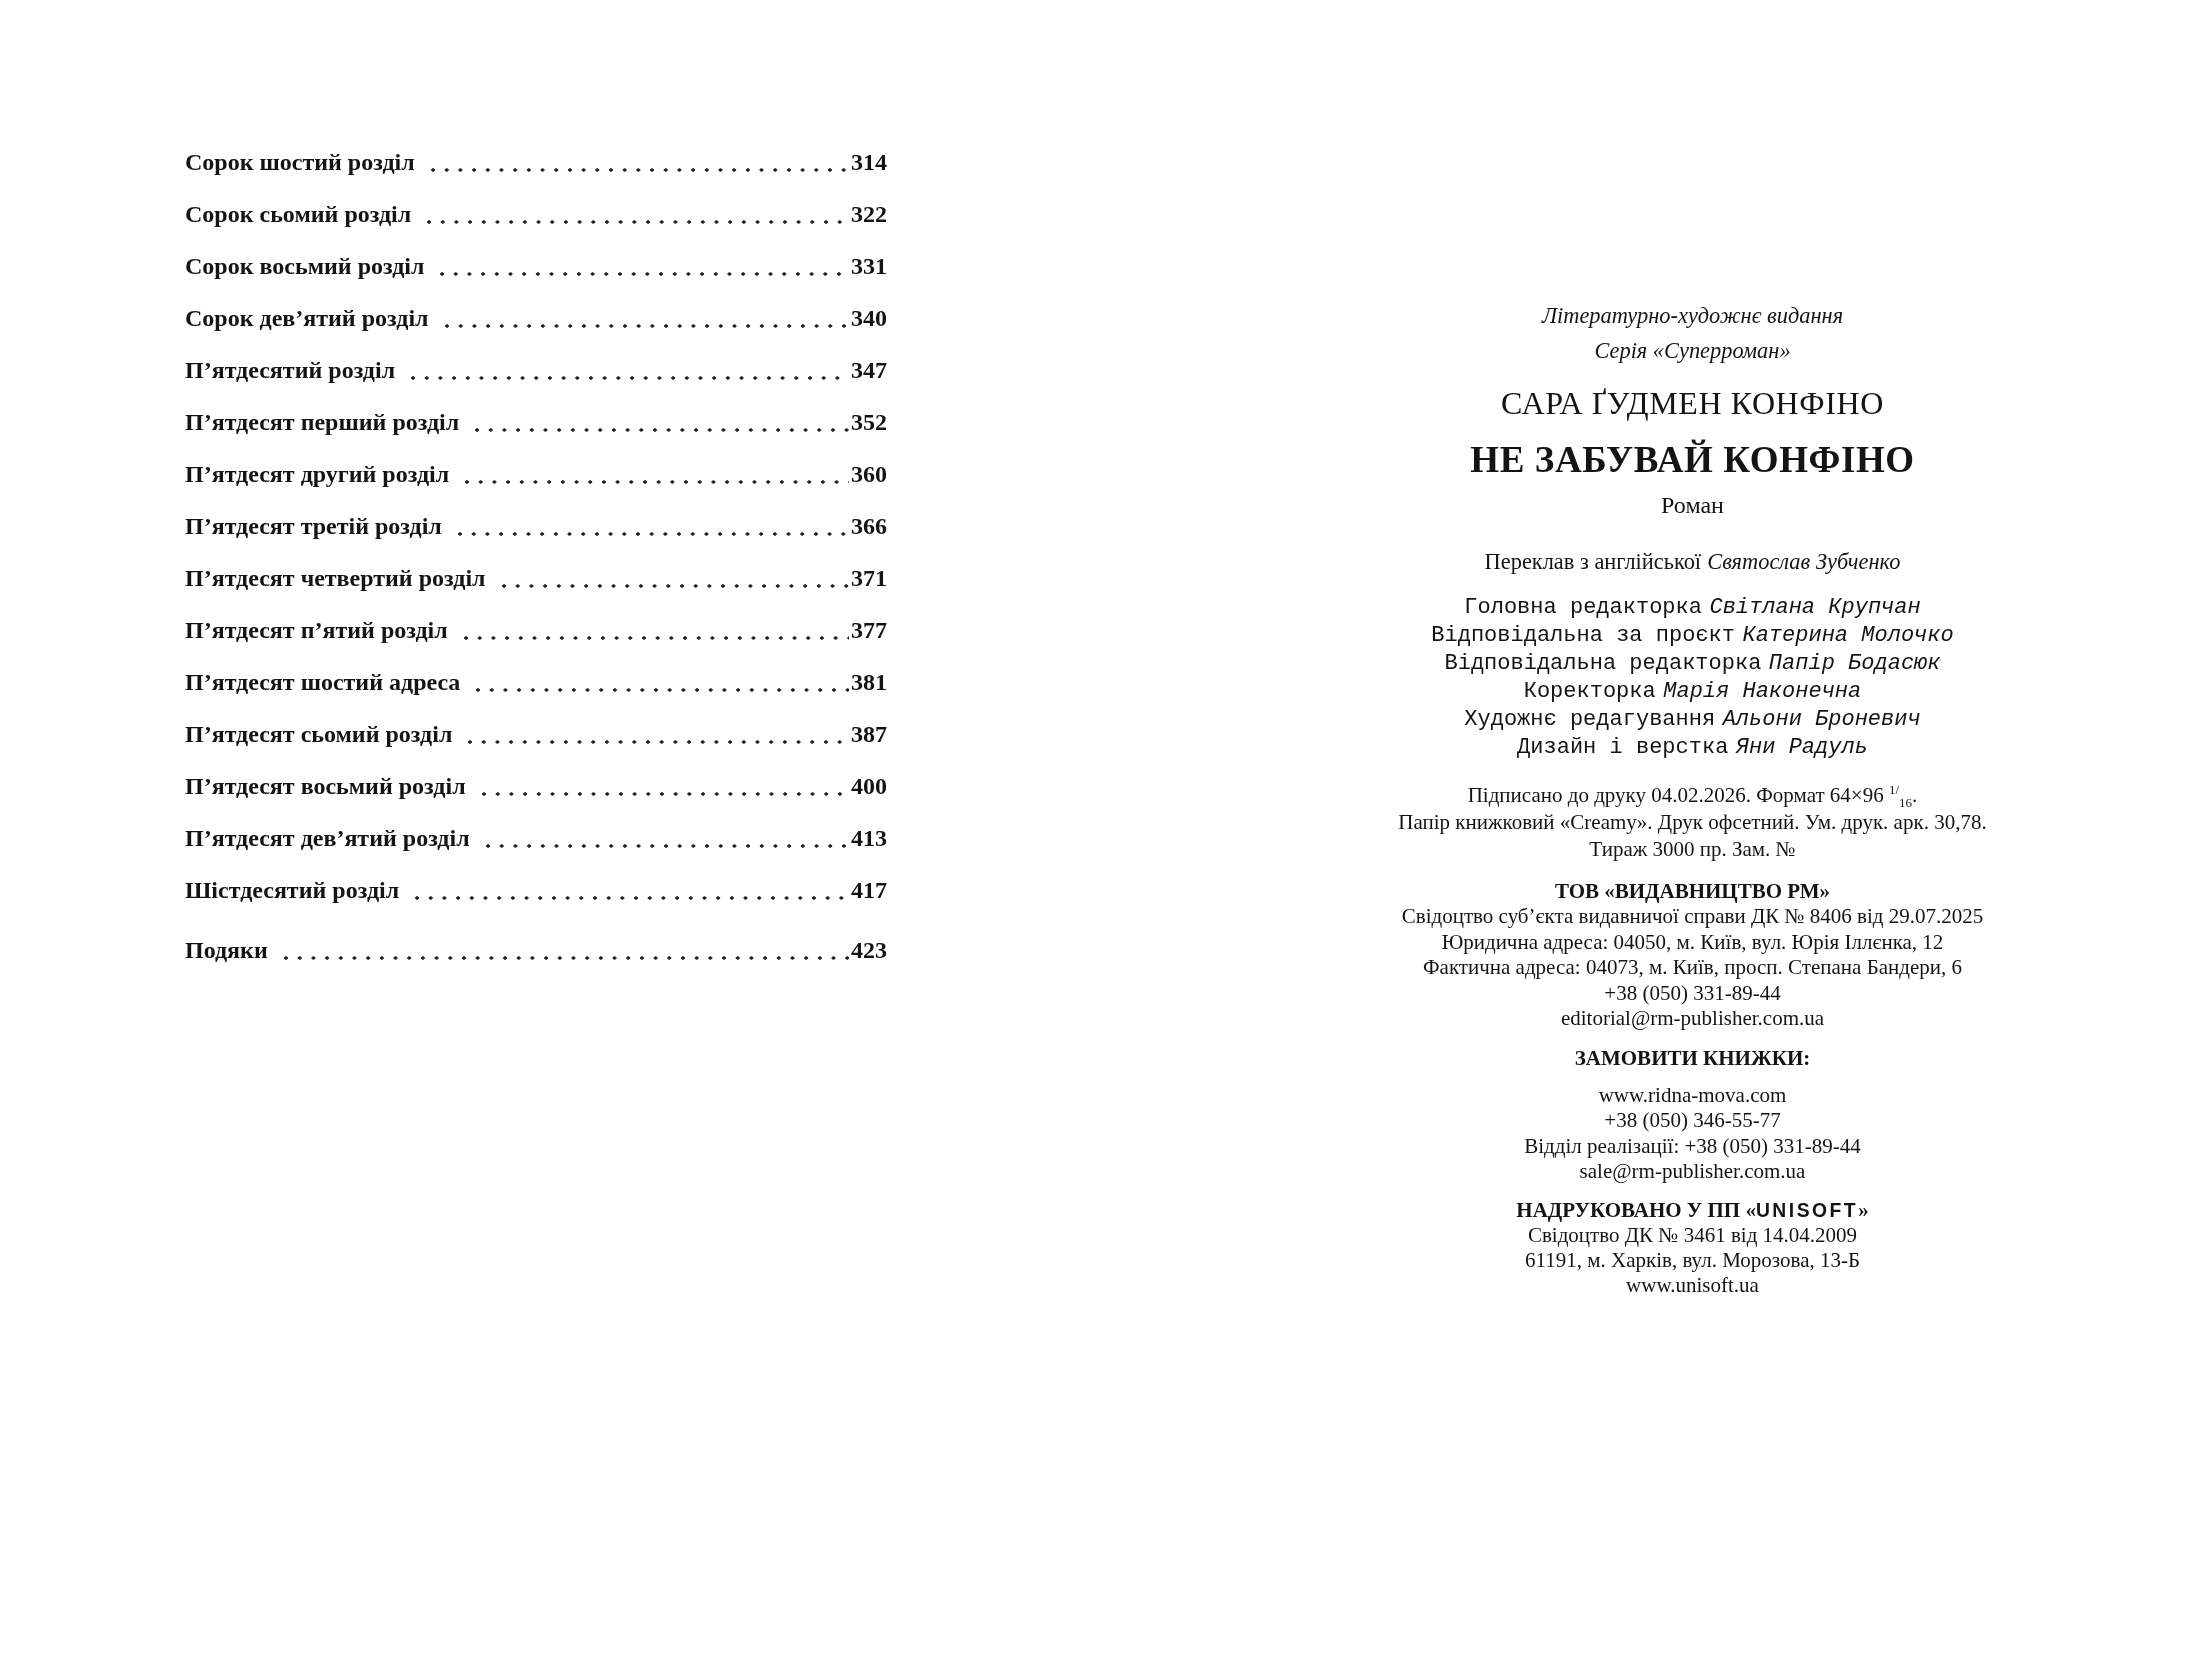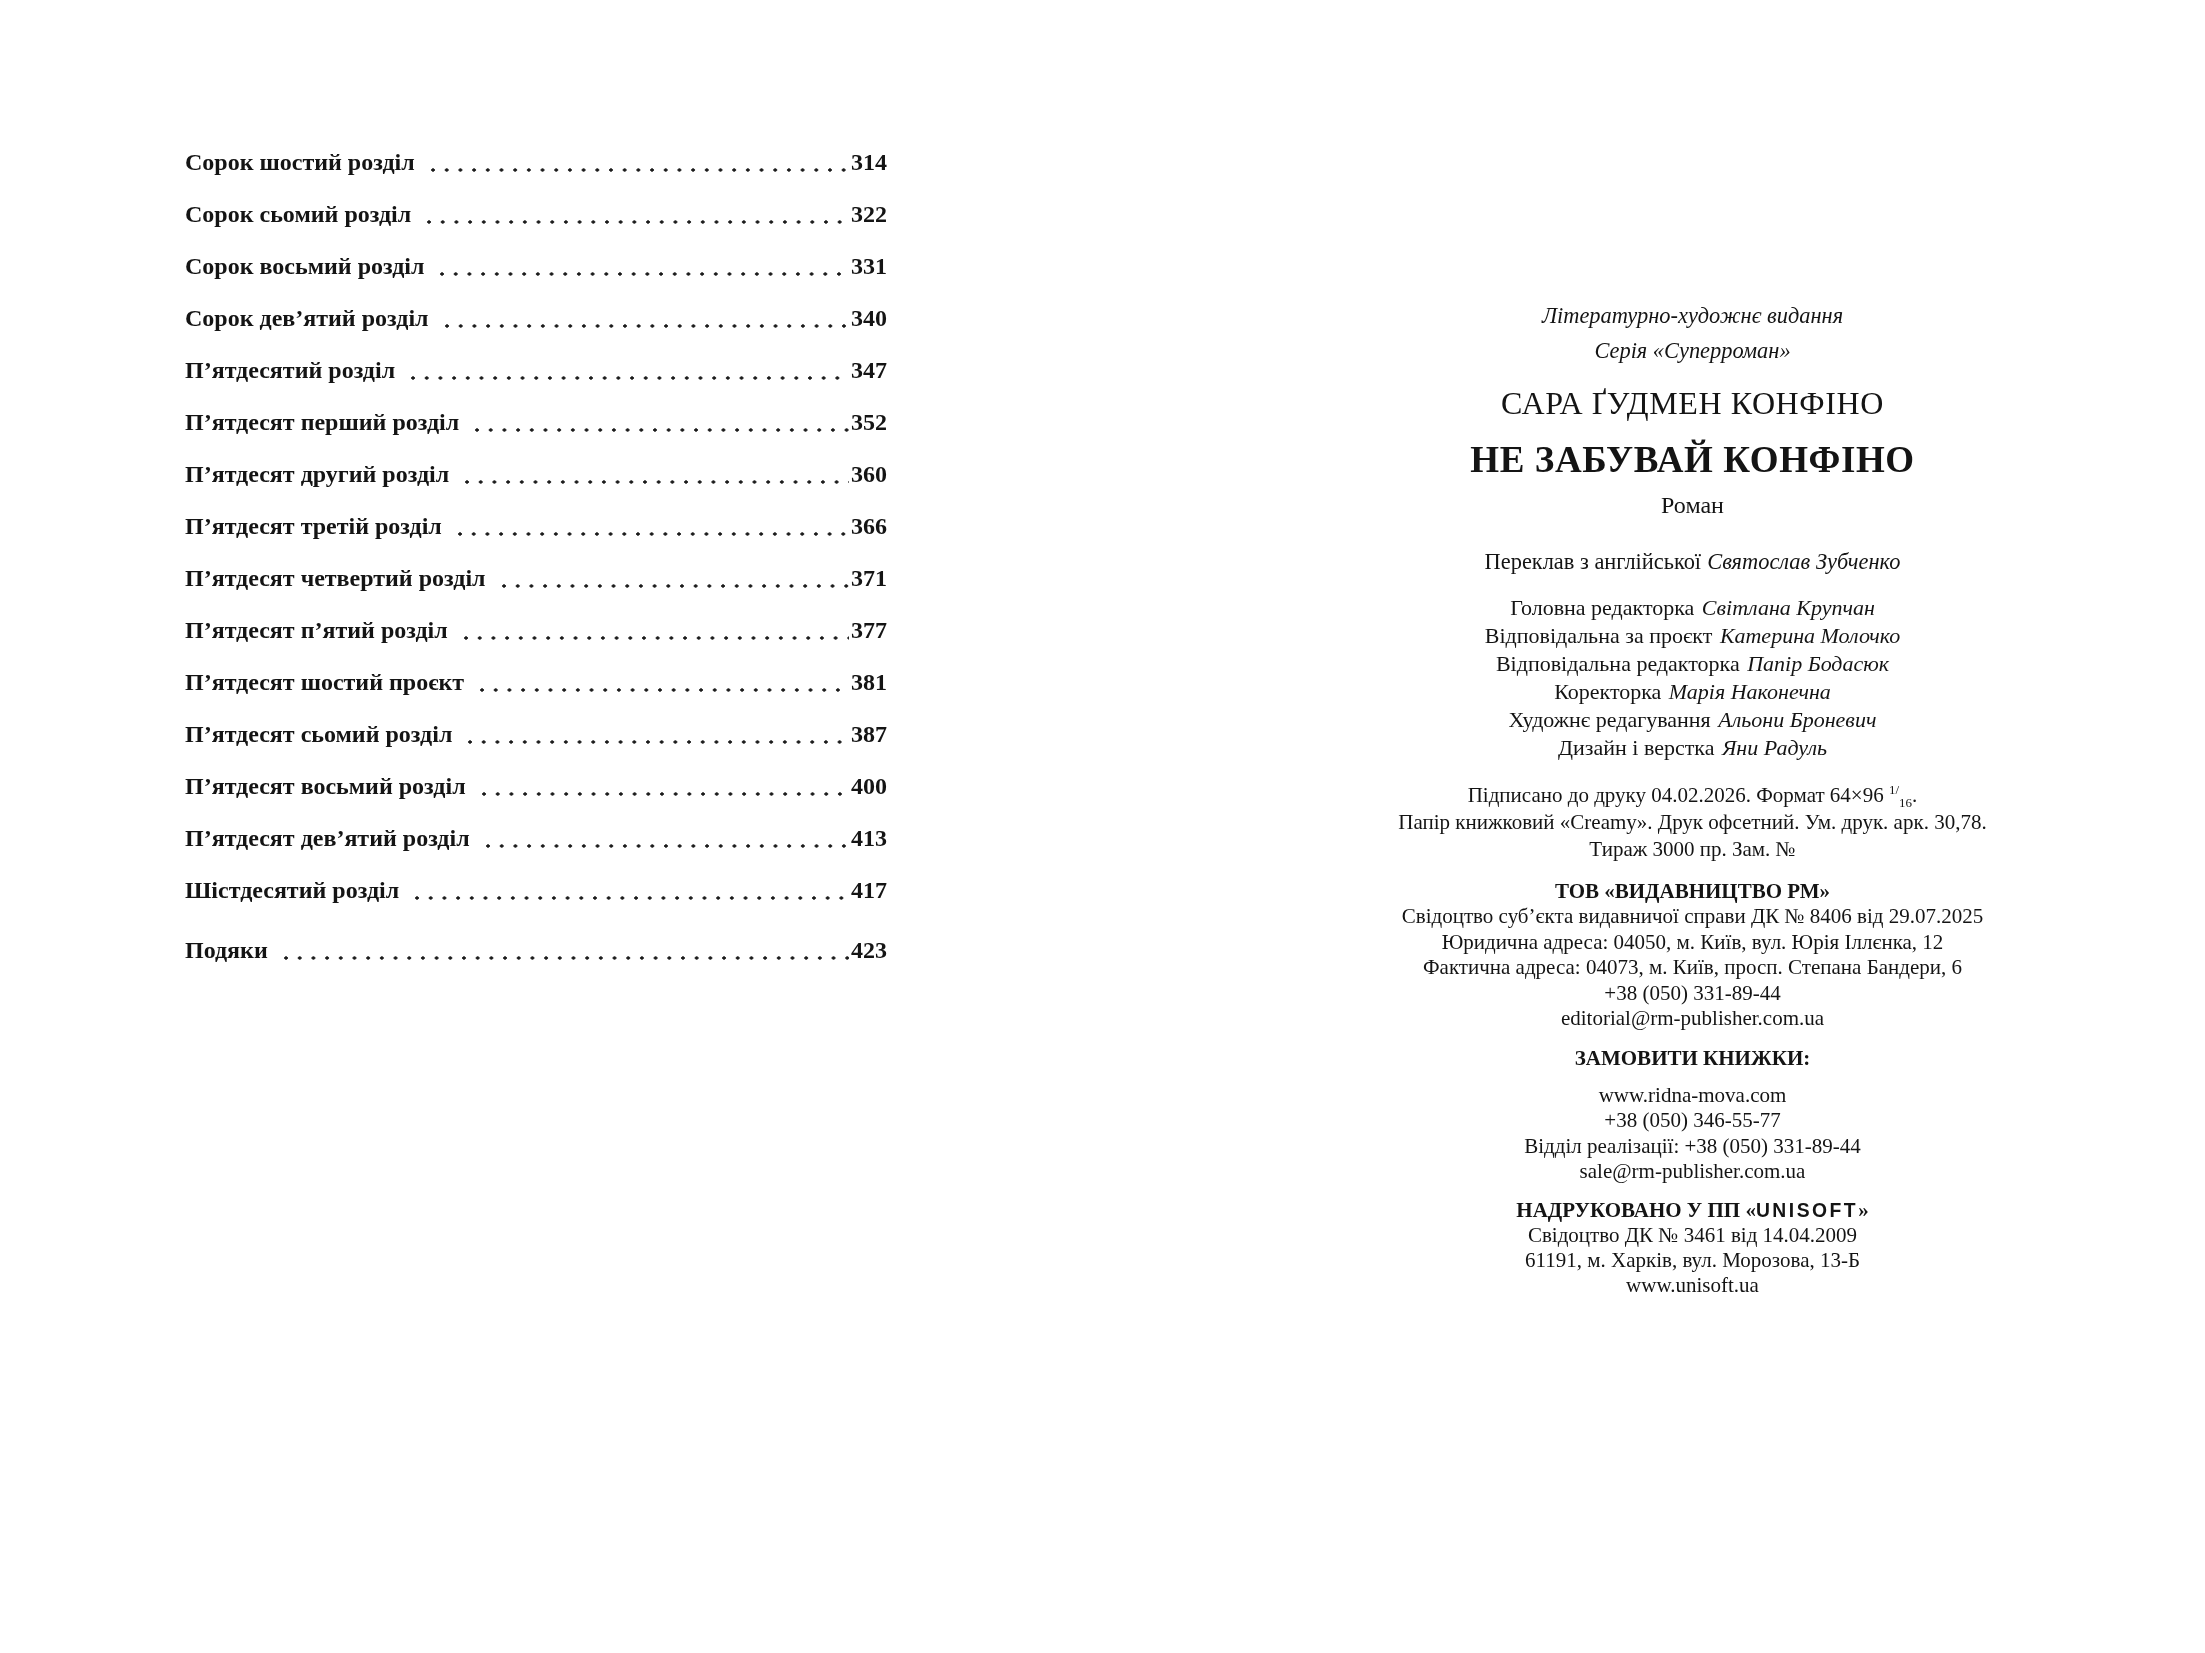--- a/index.html
+++ b/index.html
@@ -46,21 +46,21 @@
     text-align:center;
     font-size:21px;
     line-height:25.5px;
   }
   .edition{font-style:italic;font-size:22.4px;line-height:35px;}
   .author{font-size:32px;line-height:39px;margin-top:16px;letter-spacing:0.6px;}
   .book-title{font-size:37px;line-height:45px;font-weight:bold;margin-top:13.7px;letter-spacing:0.6px;}
   .genre{font-size:24px;line-height:30px;margin-top:8.7px;}
   .translator{font-size:22.4px;line-height:29px;margin-top:27px;}
   .translator .name{font-style:italic;margin-left:6.2px;}
-  .credits{margin-top:17.4px;font-size:22px;line-height:28px;}
+  .credits{margin-top:17.4px;font-size:22px;line-height:28px;font-family:Liberation Mono, monospace;}
   .credit-name{font-style:italic;margin-left:7.5px;}
   .imprint{margin-top:20px;line-height:27px;}
   .imprint sup{font-size:0.62em;vertical-align:super;line-height:0;}
   .imprint sub{font-size:0.62em;vertical-align:sub;line-height:0;}
   .publisher{margin-top:16px;line-height:25.5px;}
   .block-heading{font-weight:bold;}
   .order-heading{margin-top:13.7px;line-height:26px;font-weight:bold;}
   .order{margin-top:11.2px;line-height:25.5px;}
   .printing{margin-top:13.7px;line-height:25px;}
   .brand{
@@ -119,21 +119,21 @@
     <span class="toc-title">П’ятдесят четвертий розділ</span>
     <span class="toc-leader"></span>
     <span class="toc-page">371</span>
   </div>
   <div class="toc-row">
     <span class="toc-title">П’ятдесят п’ятий розділ</span>
     <span class="toc-leader"></span>
     <span class="toc-page">377</span>
   </div>
   <div class="toc-row">
-    <span class="toc-title">П’ятдесят шостий проєкт</span>
+    <span class="toc-title">П’ятдесят шостий адреса</span>
     <span class="toc-leader"></span>
     <span class="toc-page">381</span>
   </div>
   <div class="toc-row">
     <span class="toc-title">П’ятдесят сьомий розділ</span>
     <span class="toc-leader"></span>
     <span class="toc-page">387</span>
   </div>
   <div class="toc-row">
     <span class="toc-title">П’ятдесят восьмий розділ</span>

